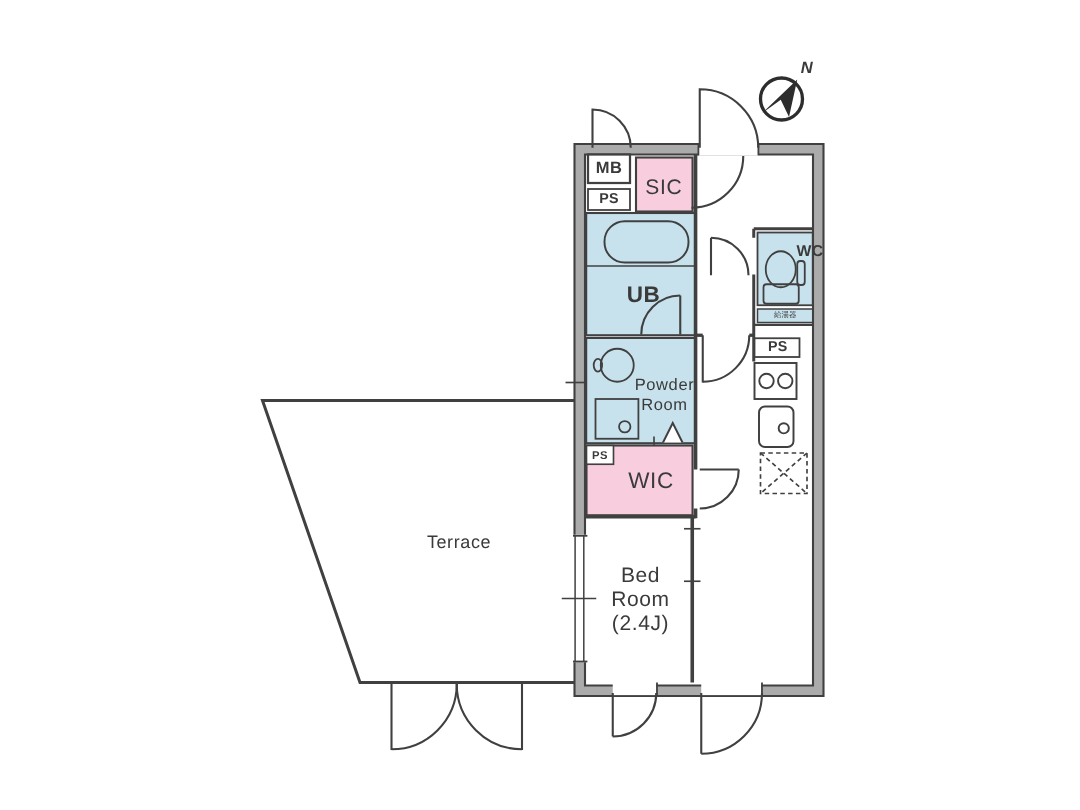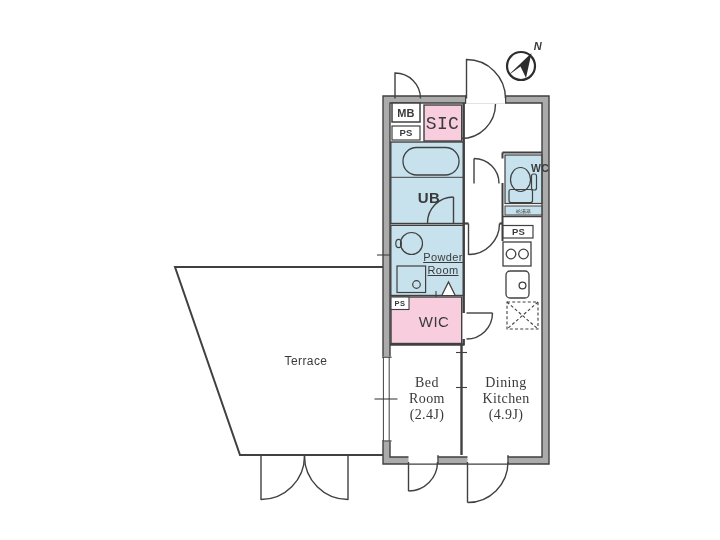--- a/index.html
+++ b/index.html
@@ -7,30 +7,30 @@
     position:relative;width:720px;height:540px;background:#ffffff;overflow:hidden;
     font-family:"Liberation Sans","DejaVu Sans",sans-serif;color:#3a3a3a;
   }
   #plan-svg{position:absolute;left:0;top:0;width:720px;height:540px;}
   .lbl{
     position:absolute;transform:translate(-50%,-50%);
     white-space:nowrap;color:#3a3a3a;letter-spacing:.4px;line-height:1;
   }
   .lbl-terrace{font-size:12px;}
   .lbl-room{font-size:14px;text-align:center;}
-  .lbl-room div{line-height:16px;font-family:Liberation Serif, serif;}
-  .lbl-sic{font-size:18px;font-family:Liberation Mono, monospace;}
+  .lbl-room div{line-height:16px;}
+  .lbl-sic{font-size:14px;}
   .lbl-ub{font-size:15px;}
   .lbl-wic{font-size:15px;}
   .lbl-wc{font-size:10.5px;font-weight:700;letter-spacing:.2px;margin-left:18px;}
   .lbl-mb{font-size:11px;font-weight:700;letter-spacing:.2px;}
   .lbl-ps{font-size:9.5px;font-weight:700;letter-spacing:.2px;}
   .lbl-ps-small{font-size:7.5px;font-weight:700;}
   .lbl-powder{font-size:11px;text-align:center;}
-  .lbl-powder div{line-height:13px;text-decoration:underline;}
+  .lbl-powder div{line-height:13px;}
   .lbl-heater{font-size:5px;letter-spacing:0;}
   .lbl-n{font-size:11px;font-style:italic;font-weight:700;}
 </style>
 </head>
 <body>
 
 <div id="stage">
 
   <svg id="plan-svg" viewBox="0 0 720 540">
 
@@ -205,25 +205,20 @@
   </svg>
 
   <div class="lbl lbl-terrace" style="left:306px;top:361px;">Terrace</div>
 
   <div class="lbl lbl-room" style="left:427px;top:399px;">
     <div>Bed</div>
     <div>Room</div>
     <div>(2.4J)</div>
   </div>
 
-  <div class="lbl lbl-room" style="left:506px;top:399px;">
-    <div>Dining</div>
-    <div>Kitchen</div>
-    <div>(4.9J)</div>
-  </div>
 
   <div class="lbl lbl-powder" style="left:443px;top:264px;">
     <div>Powder</div>
     <div>Room</div>
   </div>
 
   <div class="lbl lbl-sic" style="left:442.5px;top:123.5px;">SIC</div>
 
   <div class="lbl lbl-ub" style="left:429px;top:196.5px;font-weight:bold;">UB</div>
 

